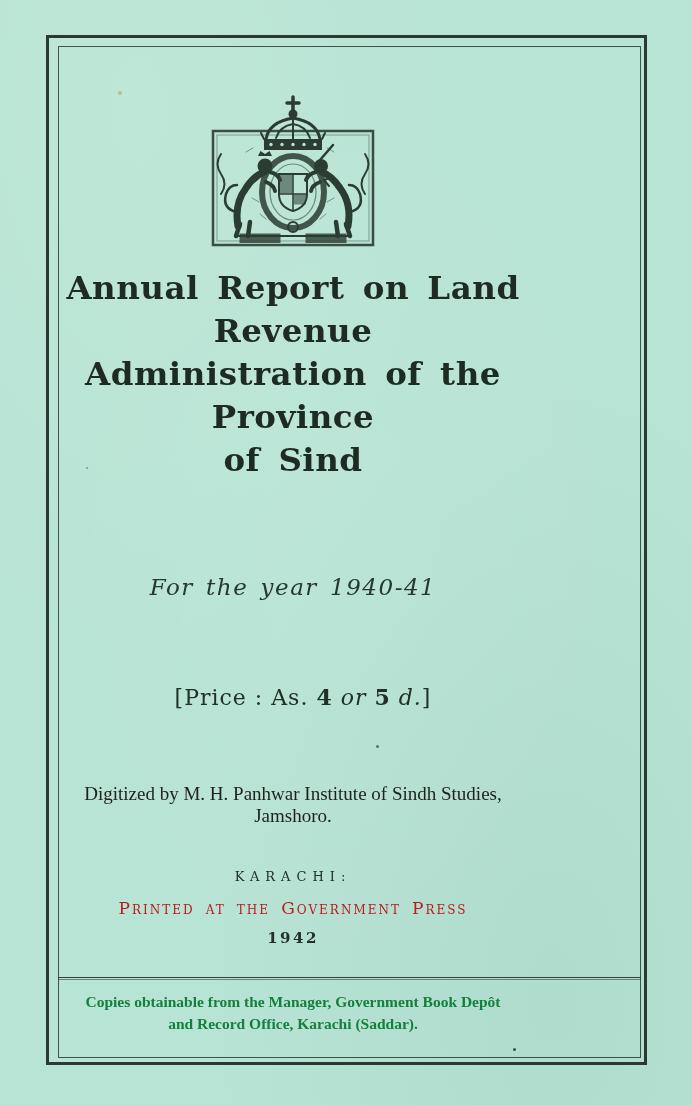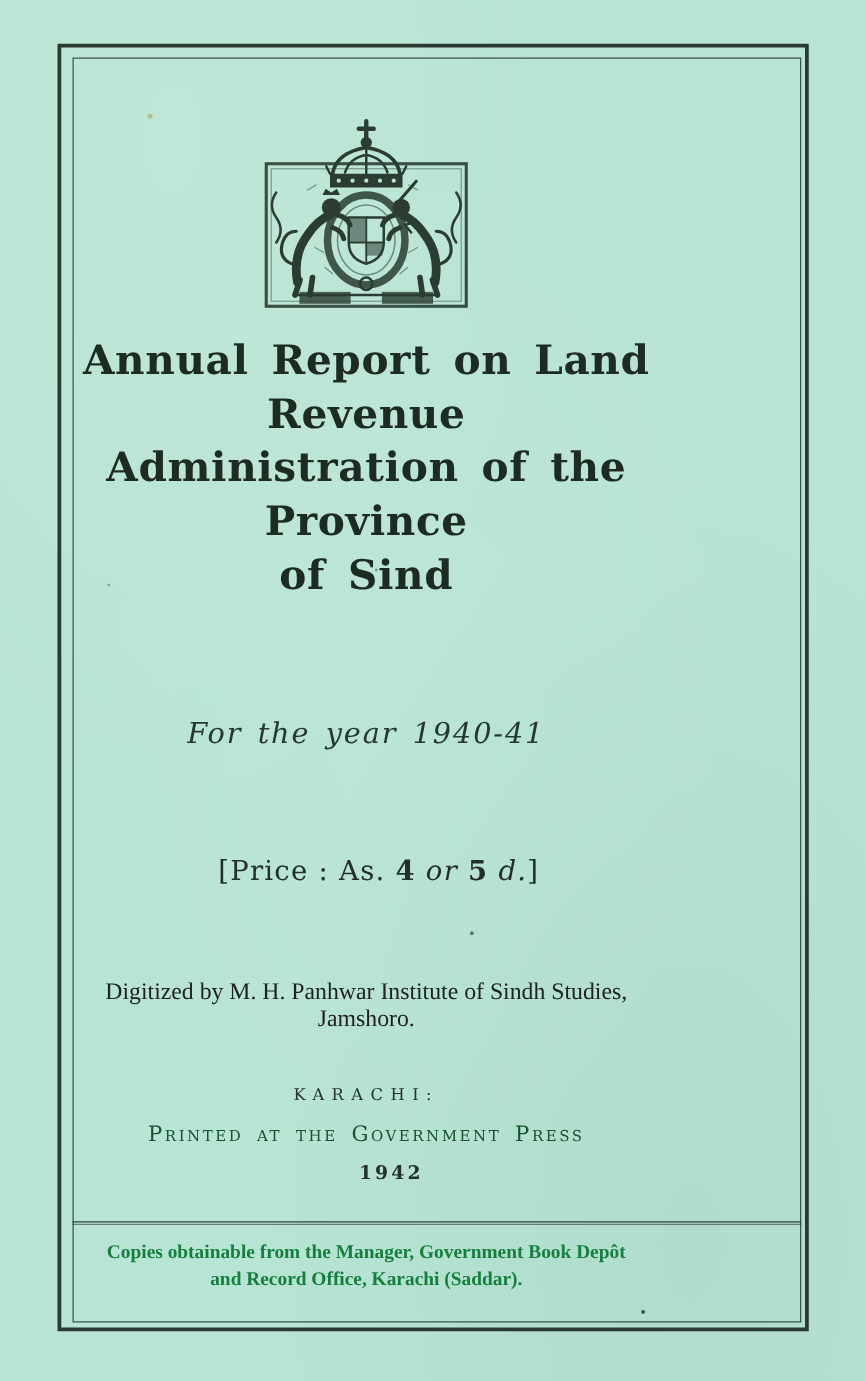--- a/index.html
+++ b/index.html
@@ -68,27 +68,26 @@
   }
   .imprint-city {
     top:869px;
     font-size:13px; letter-spacing:6px;
     color:#233129;
   }
   .imprint-printer {
     top:898px;
     font-variant:small-caps;
     font-size:17px; letter-spacing:2px; word-spacing:0.22em;
-    color:#14532d;
+    color:#b91c1c;
   }
   .imprint-year {
     top:929px;
     font-size:15px; font-weight:bold; letter-spacing:2.5px;
     color:#233129;
-    padding-left:20px;
   }
   .footer-rule {
     position:absolute; left:58px; top:977px; width:583px; height:3px;
     border-top:1.5px solid rgba(34,48,39,0.9);
     border-bottom:1px solid rgba(34,48,39,0.55);
     box-sizing:border-box;
   }
   .footer-note {
     top:991px;
     font-family:"Liberation Serif", serif;

